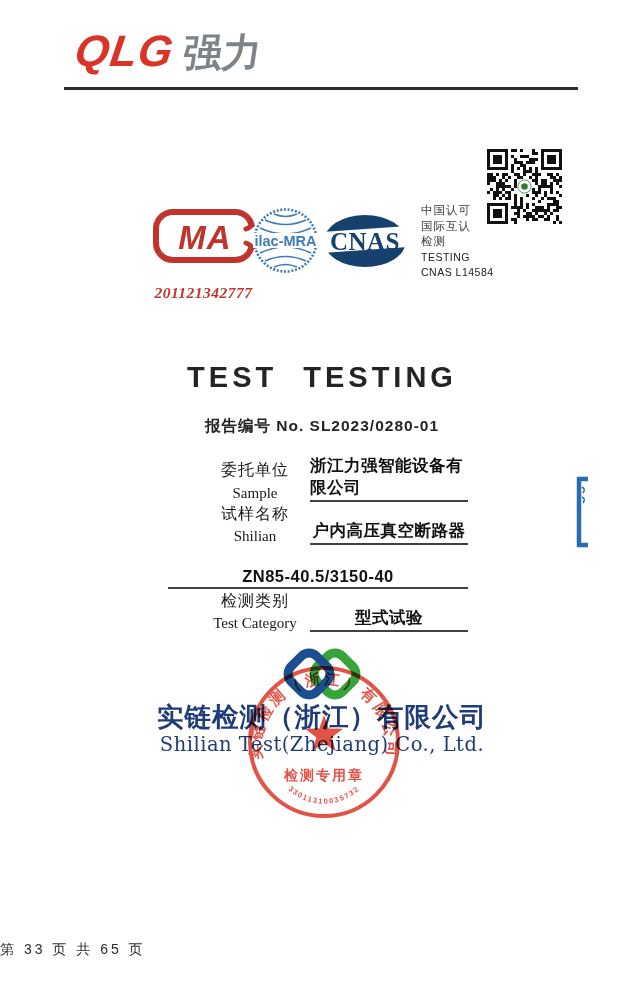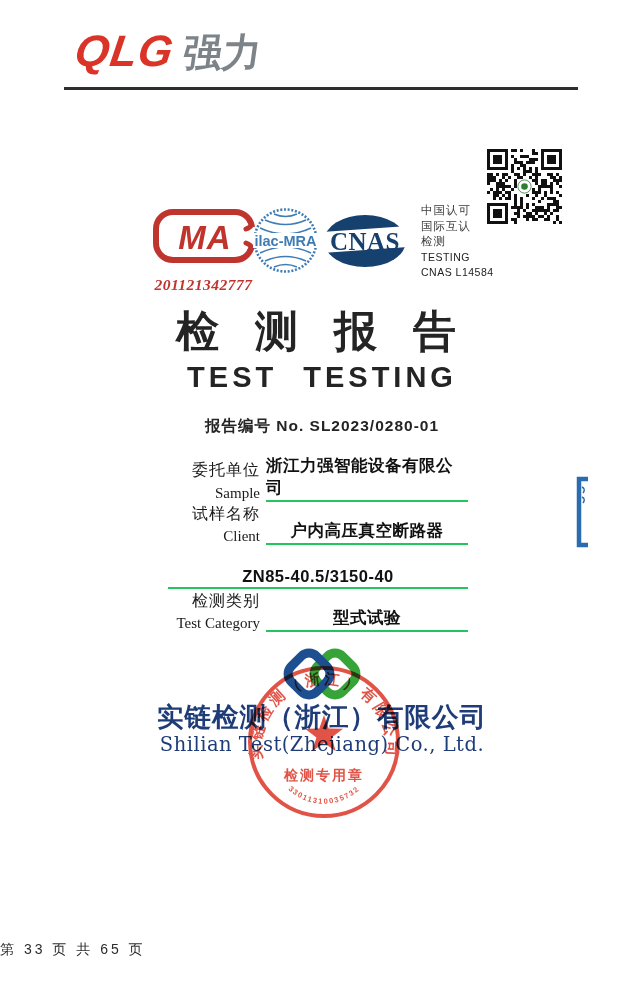--- a/index.html
+++ b/index.html
@@ -13,44 +13,44 @@
   .brand { position:absolute; left:75px; top:26px; display:flex; align-items:baseline; transform:skewX(-8deg); }
   .brand .latin { font-size:44px; font-weight:900; font-style:italic; color:#da3327; letter-spacing:1px; }
   .brand .zh { font-size:39px; font-weight:800; color:#7c8389; margin-left:10px; }
   .rule { position:absolute; left:64px; top:87px; width:514px; height:3px; background:#2e2e2e; }
 
   
   .qr { position:absolute; left:487px; top:149px; width:75px; height:75px; }
 
   
   .cma { position:absolute; left:151px; top:208px; width:105px; text-align:center;font-style:italic; }
-  .cma-number { margin-top:8px; font-family:"Liberation Serif", serif; font-weight:700;
+  .cma-number { margin-top:16px; font-family:"Liberation Serif", serif; font-weight:700;
     font-size:15.5px; color:#c0342e; letter-spacing:0.5px; white-space:nowrap; }
   .ilac { position:absolute; left:252px; top:207px; }
   .cnas { position:absolute; left:322px; top:212px; }
   .acc-text { position:absolute; left:421px; top:203px; line-height:15.5px; }
   .acc-text div { font-size:11.5px; color:#3a3a3a; letter-spacing:1px; }
   .acc-text div.b { font-weight:400; font-size:10.5px; color:#222; letter-spacing:0.5px; }
 
   
   .title-zh { position:absolute; left:0; top:303px; width:100%; text-align:center;
     font-size:43px; font-weight:800; color:#242424; letter-spacing:12px; }
   .title-en { position:absolute; left:0; top:361px; width:100%; text-align:center;
     font-size:29px; font-weight:800; color:#242424; letter-spacing:4px; word-spacing:14px; }
   .report-no { position:absolute; left:0; top:416px; width:100%; text-align:center;
     font-size:15.5px; font-weight:700; color:#242424; letter-spacing:1px; }
 
   
   .form { position:absolute; left:162px; top:458px; width:306px; }
   .frow { display:flex; height:43.5px; }
   .flabel { width:98px; display:flex; flex-direction:column; justify-content:space-between;
-    text-align:right; padding-top:2px; }
+    text-align:center; padding-top:2px;margin-left:44px; }
   .flabel .zh { font-size:16px; color:#1a1a1a; letter-spacing:1px; }
   .flabel .en { font-family:"Liberation Serif", serif; font-size:15px; color:#1a1a1a; }
-  .fvalue { flex:1; margin-left:6px; border-bottom:2px solid #22c55e;
+  .fvalue { flex:1; margin-left:6px; border-bottom:2px solid #404040;
     display:flex; align-items:flex-end; justify-content:center;
     font-size:16.5px; font-weight:600; color:#111; letter-spacing:0.5px; padding-bottom:1px; }
 
   
   .chain { position:absolute; left:276px; top:641px; }
   .name-zh { position:absolute; left:0; top:699px; width:100%; text-align:center;
     font-size:26.5px; font-weight:800; color:#1e3c78; letter-spacing:1px; }
   .name-en { position:absolute; left:0; top:733px; width:100%; text-align:center;
     font-family:"DejaVu Serif", serif; font-size:19.5px; color:#1e3c78; letter-spacing:0.5px; }
   .stamp { position:absolute; left:245px; top:663px; mix-blend-mode:multiply; opacity:0.92; }
@@ -309,36 +309,35 @@
   </svg>
 
   <div class="acc-text">
     <div>中国认可</div>
     <div>国际互认</div>
     <div>检测</div>
     <div class="b">TESTING</div>
     <div class="b">CNAS L14584</div>
   </div>
 
-  <div class="title-zh">检 测 报 告</div>
   <div class="title-en">TEST TESTING</div>
   <div class="report-no">报告编号 No. SL2023/0280-01</div>
 
   <div class="form">
     <div class="frow">
       <div class="flabel">
         <span class="zh">委托单位</span>
         <span class="en">Sample</span>
       </div>
       <div class="fvalue">浙江力强智能设备有限公司</div>
     </div>
     <div class="frow">
       <div class="flabel">
         <span class="zh">试样名称</span>
-        <span class="en">Client</span>
+        <span class="en">Shilian</span>
       </div>
       <div class="fvalue">户内高压真空断路器</div>
     </div>
     <div class="frow">
       <div class="fvalue">ZN85-40.5/3150-40</div>
     </div>
     <div class="frow">
       <div class="flabel">
         <span class="zh">检测类别</span>
         <span class="en">Test Category</span>

